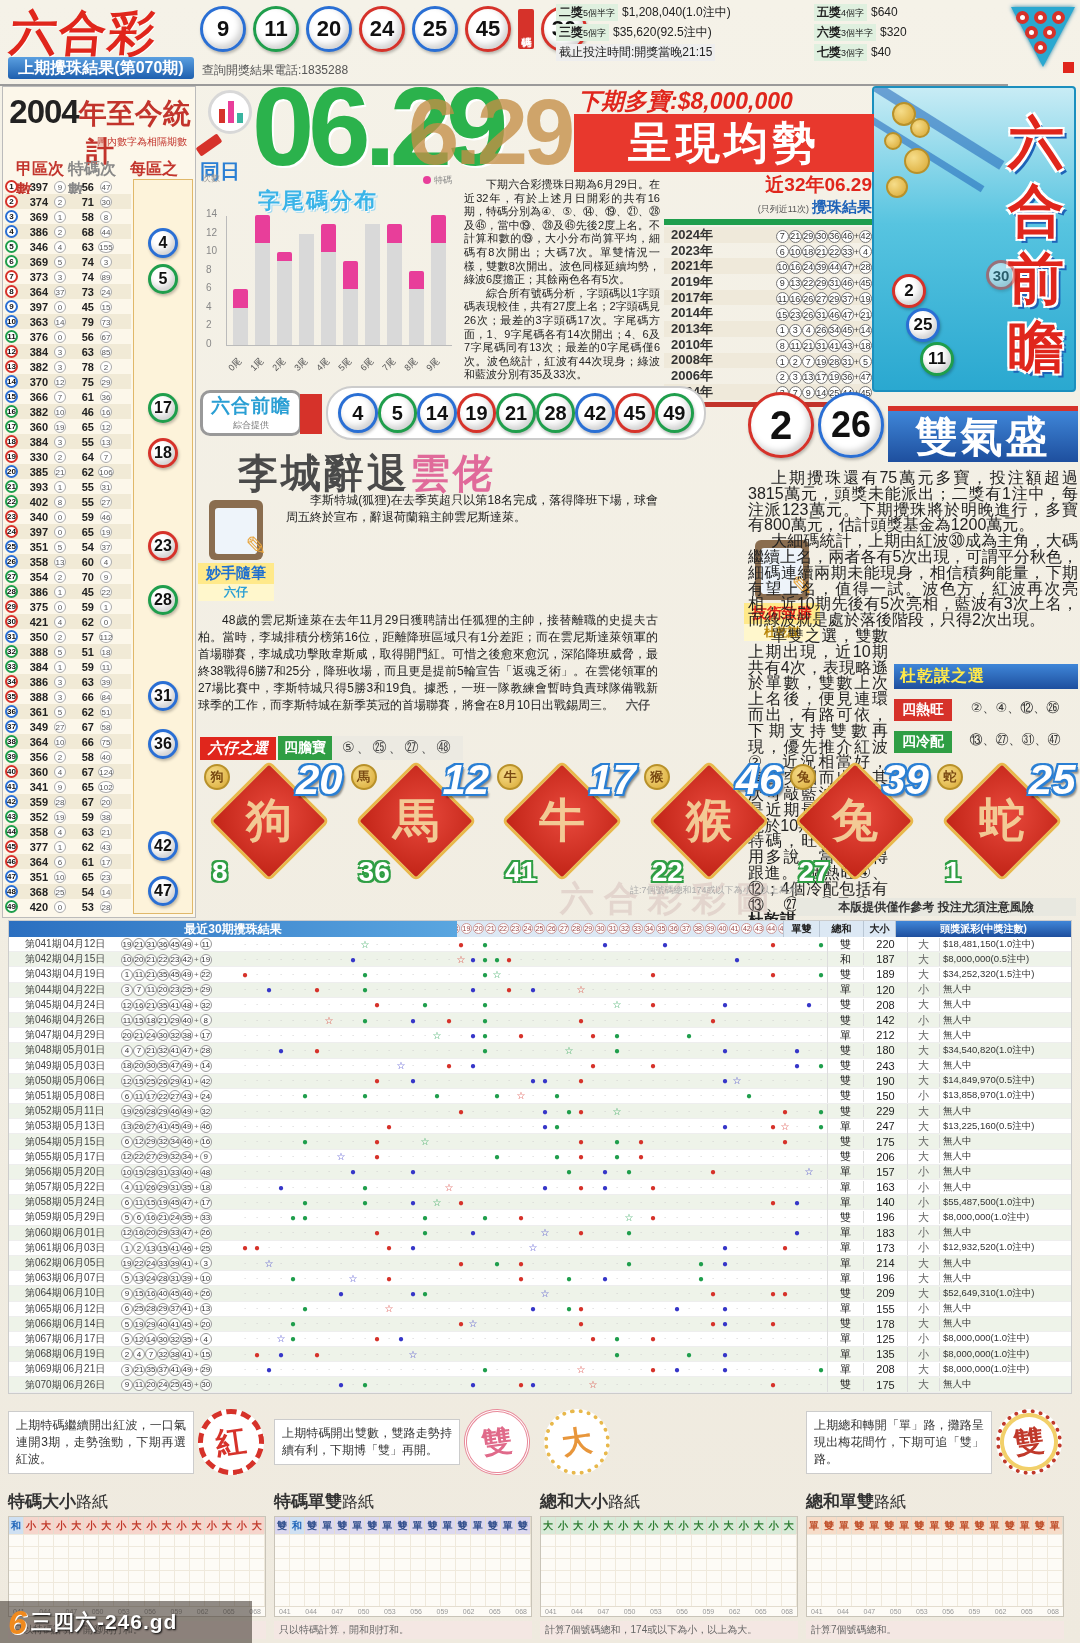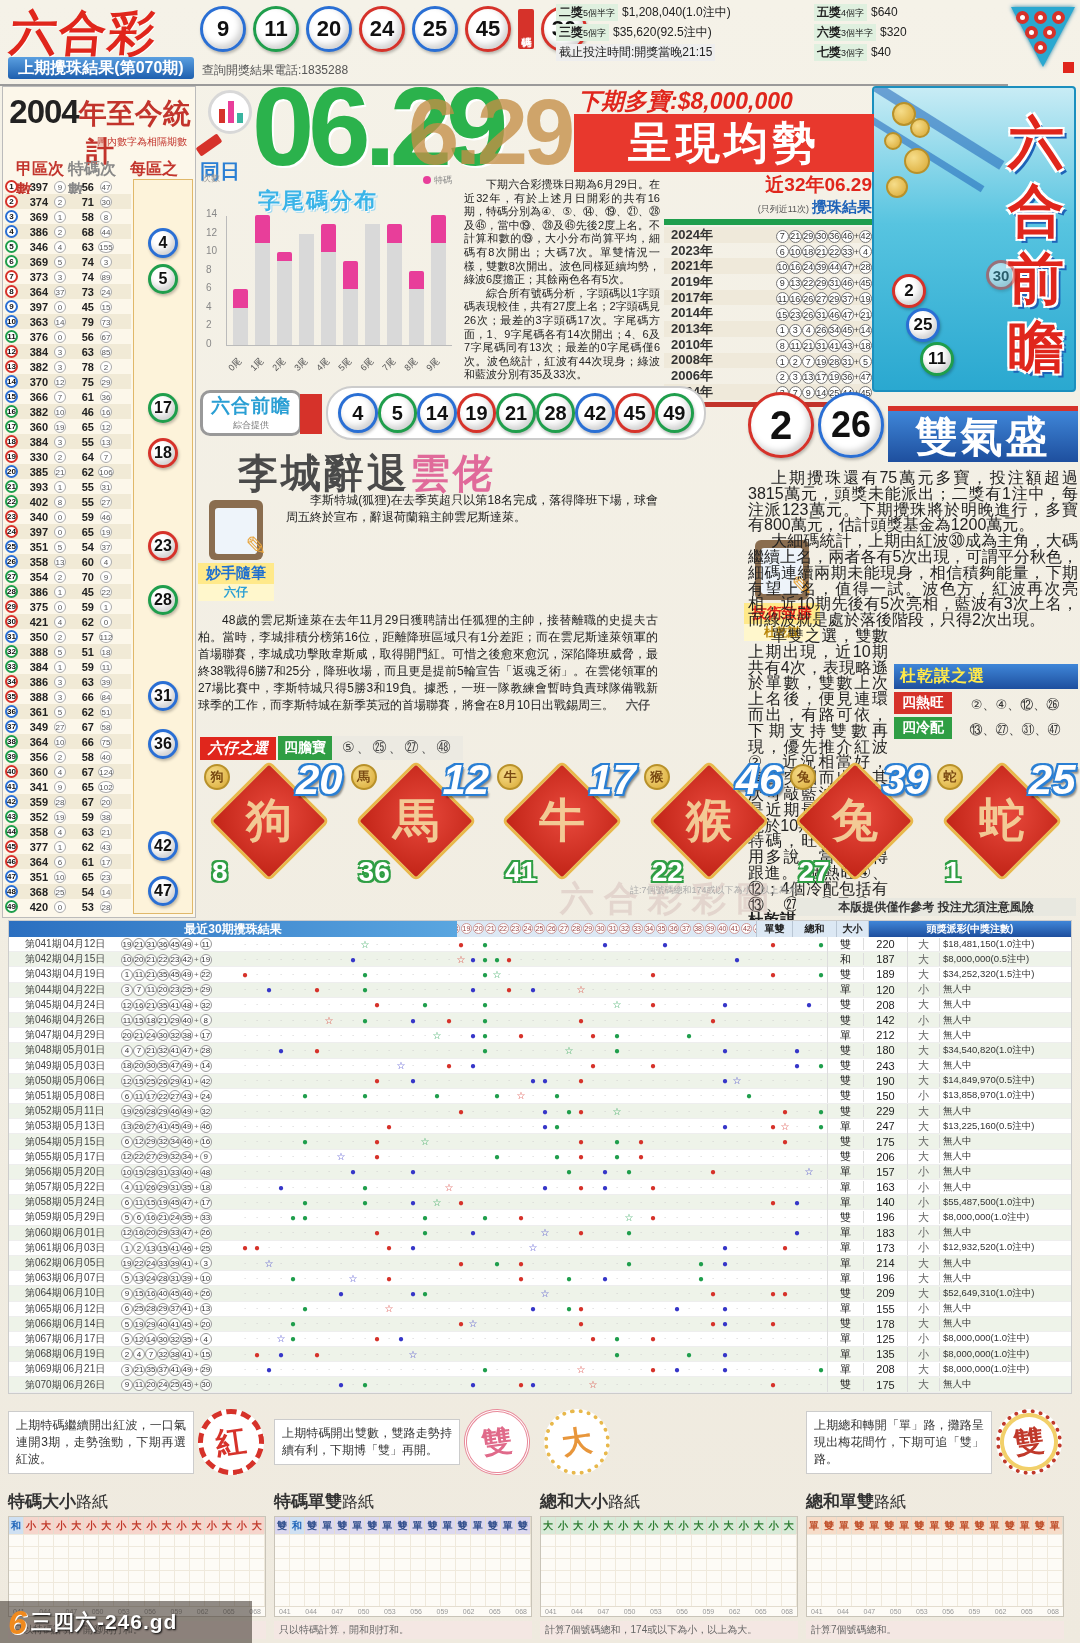--- a/index.html
+++ b/index.html
@@ -157,21 +157,21 @@
   .a2-bar span { color:#fff; font-size:42px; font-weight:900; letter-spacing:3px; }
   .a2-text { position:absolute; left:748px; top:470px; width:330px; font-size:16px; line-height:15.8px;
              color:#222; text-align:justify; }
   .a2-text p { text-indent:23px; }
   .a2-badge { left:744px; top:540px; position:absolute; }
   .a2-badge .badge-t { color:#e0261c; }
   .a2-badge .badge-s { color:#b8860b; }
   .du-box { position:absolute; left:894px; top:664px; width:184px; }
   .du-head { background:linear-gradient(180deg,#3f86d8,#1e4f9e); color:#ffe94a; font-size:16px; font-weight:900;
              padding:2px 6px; letter-spacing:1px; }
-  .du-row { display:flex; align-items:flex-end; margin-top:3px; }
+  .du-row { display:flex; align-items:flex-start; margin-top:10px; }
   .du-lab { width:58px; color:#fff; font-weight:900; font-size:14px; text-align:center; padding:2px 0; }
   .du-lab.hot { background:#d6322a; } .du-lab.cold { background:#2f9e44; }
   .du-nums { flex:1; font-size:13px; color:#333; text-align:center; }
 
   
   .p6 { position:absolute; left:200px; top:736px; display:flex; align-items:center; height:24px; }
   .p6-red { background:#e0261c; color:#fff; font-weight:900; font-style:italic; font-size:15px; padding:2px 8px; }
   .p6-green { background:#2f9e44; color:#fff; font-weight:900; font-size:14px; padding:3px 6px; margin-left:2px; }
   .p6-nums { background:#eceae2; font-size:14px; color:#444; padding:3px 10px; letter-spacing:2px; }
   .zodiac { position:absolute; left:198px; top:762px; width:880px; display:flex; }
@@ -964,21 +964,21 @@
   <div class="small-note">註:7個號碼總和174或以下為小，以上為大。</div>
   <div class="disclaimer">本版提供僅作參考 投注尤須注意風險</div>
 
   <div class="recent">
     <div class="rc-headnums" id="rc-headnums">
       <div class="rc-title">最近30期攪珠結果</div>
       <div class="rc-collabels">
         <i style="width:36px">單雙</i>
         <i style="width:44px">總和</i>
         <i style="width:32px">大小</i>
-        <i style="width:203px">頭獎派彩(中獎注數)</i>
+        <i style="width:176px">頭獎派彩(中獎注數)</i>
       </div>
     <div style="position:absolute;left:232px;top:0;display:flex">
           <span class="circ ">1</span>
           <span class="circ ">2</span>
           <span class="circ ">3</span>
           <span class="circ ">4</span>
           <span class="circ ">5</span>
           <span class="circ ">6</span>
           <span class="circ ">7</span>
           <span class="circ ">8</span>

